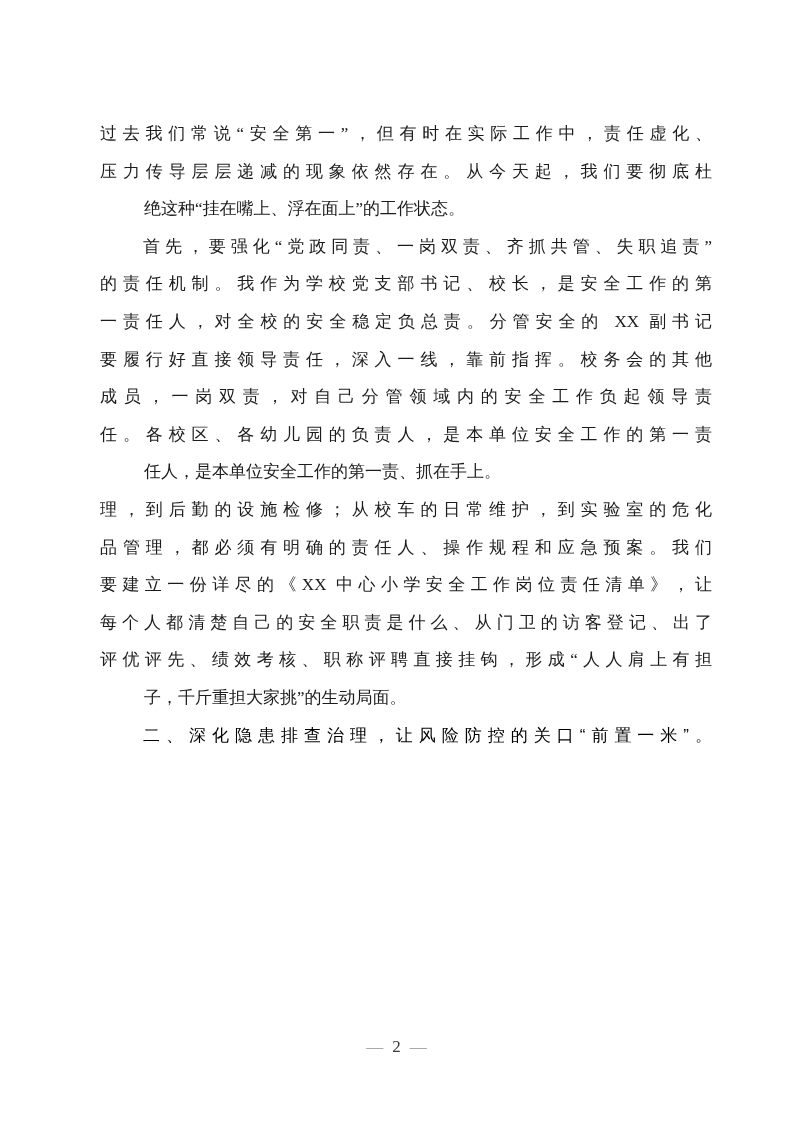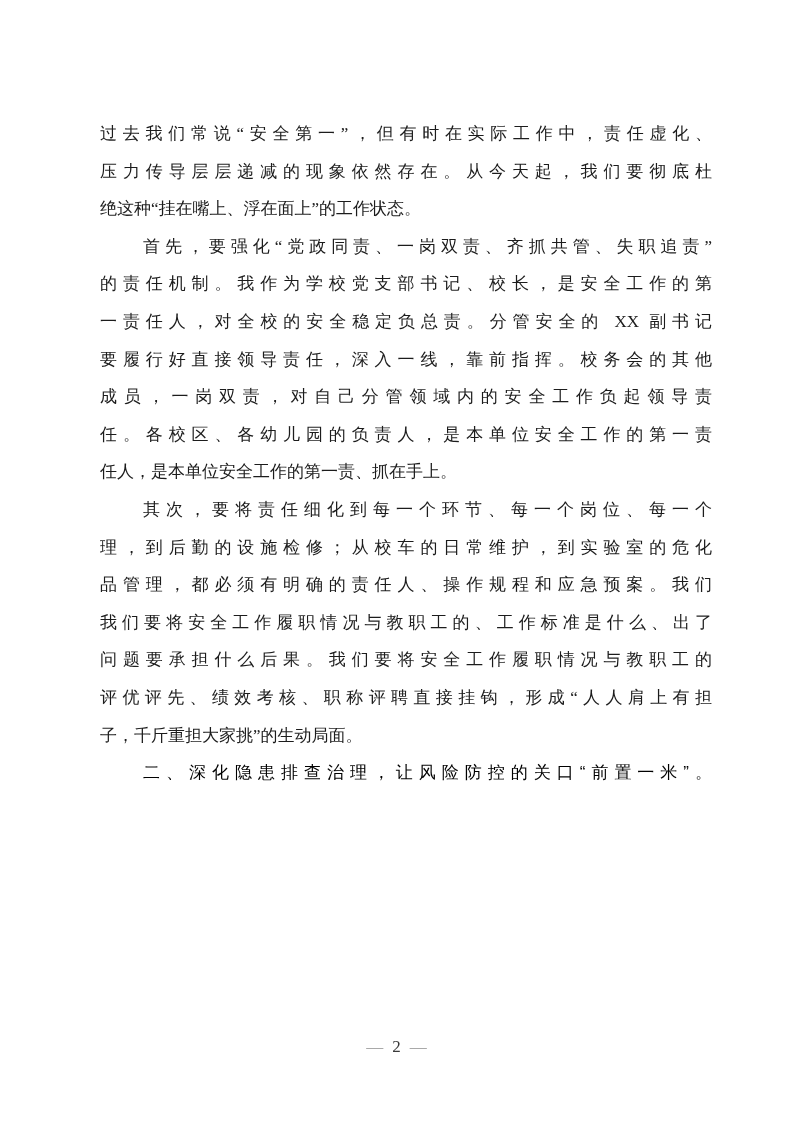--- a/index.html
+++ b/index.html
@@ -25,21 +25,21 @@
   .para { margin: 0; padding: 0; }
   .line {
     text-align: justify;
     text-align-last: justify;
     text-justify: inter-character;
     white-space: nowrap;
     overflow: visible;
     height: 37.6px;
   }
   .line.first { padding-left: 43px; }
-  .line.end { text-align-last: left; }
+  .line.end { text-align-last: left; margin-left: 44px; }
   .line.heading {
     font-family: "Liberation Sans", "DejaVu Sans", sans-serif;
     font-weight: 400;
     color: var(--heading_text, #000000);
   }
   .page-footer {
     position: absolute;
     left: 0; top: 1036px; width: 793px;
     text-align: center;
     font-size: 17px;
@@ -66,25 +66,24 @@
       <div class="line first">首先，要强化“党政同责、一岗双责、齐抓共管、失职追责”</div>
       <div class="line">的责任机制。我作为学校党支部书记、校长，是安全工作的第</div>
       <div class="line">一责任人，对全校的安全稳定负总责。分管安全的 XX 副书记</div>
       <div class="line">要履行好直接领导责任，深入一线，靠前指挥。校务会的其他</div>
       <div class="line">成员，一岗双责，对自己分管领域内的安全工作负起领导责</div>
       <div class="line">任。各校区、各幼儿园的负责人，是本单位安全工作的第一责</div>
       <div class="line end">任人，是本单位安全工作的第一责、抓在手上。</div>
     </div>
 
     <div class="para">
-      <div class="line first">其次，要将责任细化到每一个环节、每一个岗位、每一个</div>
       <div class="line">理，到后勤的设施检修；从校车的日常维护，到实验室的危化</div>
       <div class="line">品管理，都必须有明确的责任人、操作规程和应急预案。我们</div>
-      <div class="line">我们要将安全工作履职情况与教职工的、工作标准是什么、出了</div>
-      <div class="line">问题要承担什么后果。我们要将安全工作履职情况与教职工的</div>
+      <div class="line">要建立一份详尽的《XX 中心小学安全工作岗位责任清单》，让</div>
+      <div class="line">每个人都清楚自己的安全职责是什么、从门卫的访客登记、出了</div>
       <div class="line">评优评先、绩效考核、职称评聘直接挂钩，形成“人人肩上有担</div>
       <div class="line end">子，千斤重担大家挑”的生动局面。</div>
     </div>
 
     <div class="line first heading">二、深化隐患排查治理，让风险防控的关口“前置一米”。</div>
 
 
   </div>
 
   <div class="page-footer">

